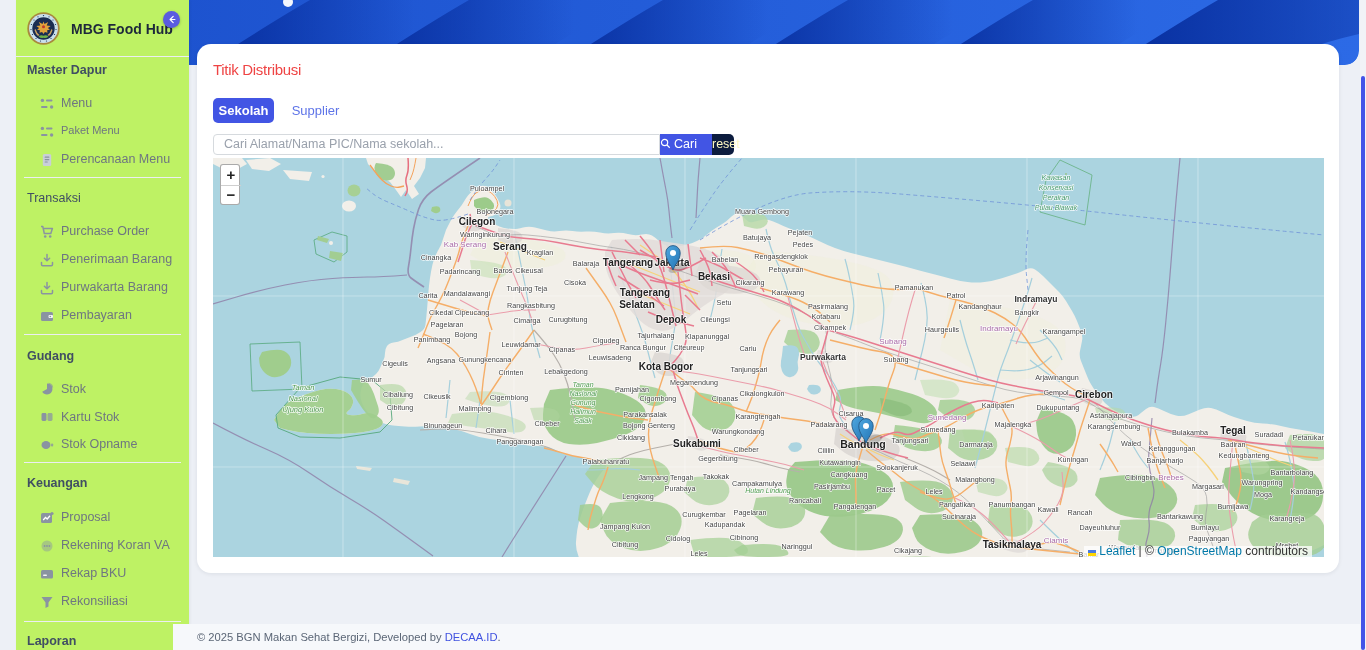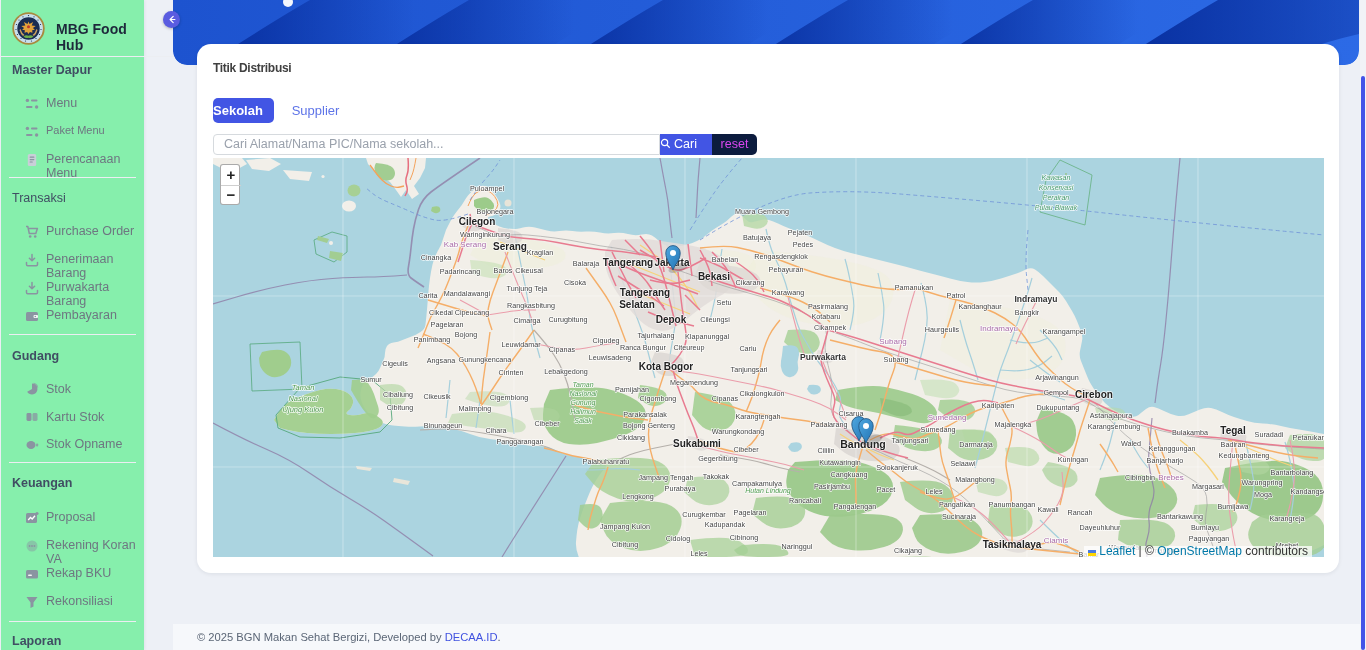--- a/index.html
+++ b/index.html
@@ -45,21 +45,21 @@
       <path d="M191,65 Q261,20 296,0 L486,0 Q381,32 361,65 Z" fill="url(#hb1)"></path>
       <path d="M385,65 Q455,20 490,0 L680,0 Q575,32 555,65 Z" fill="url(#hb2)"></path>
       <path d="M570,65 Q640,20 675,0 L865,0 Q760,32 740,65 Z" fill="url(#hb3)"></path>
       <path d="M755,65 Q825,20 860,0 L1050,0 Q945,32 925,65 Z" fill="url(#hb4)"></path>
       <path d="M940,65 Q1010,20 1045,0 L1405,0 Q1130,32 1110,65 Z" fill="url(#hb5)"></path>
       <path d="M1225,65 Q1268,32 1330,18 L1366,12 L1366,65 Z" fill="#2c67e2" opacity="0.9"></path>
       <circle cx="115" cy="2" r="5" fill="#ffffff" opacity="0.95"></circle>
     </svg>
   </div>
 
-<div style="position:absolute;left:1px;top:0;width:143px;height:650px;background:#86efac;box-shadow:1px 0 3px rgba(15,23,42,0.06)">
+<div style="position:absolute;left:16px;top:0;width:173px;height:650px;background:#bef264;box-shadow:1px 0 3px rgba(15,23,42,0.06)">
   <div style="position:absolute;left:0;top:0;width:173px;height:57px;border-bottom:1px solid #eceef2"></div>
   <div style="position:absolute;left:11px;top:12px"><svg width="33" height="33" viewBox="0 0 33 33">
 <circle cx="16.5" cy="16.5" r="16.2" fill="#a8893e"></circle>
 <circle cx="16.5" cy="16.5" r="14.4" fill="#c9dfec"></circle>
 <circle cx="16.5" cy="16.5" r="11.2" fill="#1a2c52"></circle>
 <path d="M16.5 9.5 l1 2.6 3.6-2 -1.4 3.4 4 0.4 -2.8 2.2 2 1.6 -2.8 0.6 0.4 2.4 -2.6-0.8 -1.4 2.2 -1.4-2.2 -2.6 0.8 0.4-2.4 -2.8-0.6 2-1.6 -2.8-2.2 4-0.4 -1.4-3.4 3.6 2 Z" fill="#e2a23b"></path>
 <circle cx="16.5" cy="14.8" r="1.5" fill="#c0392b"></circle>
 <path d="M8.5 17 q1.5 4.5 4 6 l-1.5 1 q-2.5-2 -3.5-6 Z" fill="#c8a060"></path>
 <path d="M24.5 17 q-1.5 4.5 -4 6 l1.5 1 q2.5-2 3.5-6 Z" fill="#c8a060"></path>
 <path d="M11.5 24.5 q2.5-2 5-0.8 q2.5-1.2 5 0.8 q-2.5 2.2 -5 1.2 q-2.5 1 -5-1.2 Z" fill="#6faf49"></path>
@@ -173,31 +173,31 @@
 <div style="position:absolute;left:8px;right:8px;top:621.0px;height:1px;background:#eceef2"></div>
 </div>
 
 <div style="position:absolute;left:163px;top:11px;width:17px;height:17px;border-radius:50%;background:#5a5ce0;box-shadow:0 1px 3px rgba(0,0,0,0.25)">
 <svg width="17" height="17" viewBox="0 0 17 17">
       <path d="M10.2 5.4 L7.1 8.5 L10.2 11.6 M7.1 8.5 H11.9" stroke="#fff" stroke-width="1.2" fill="none" stroke-linecap="round" stroke-linejoin="round"></path>
     </svg>
 </div>
 
 <div style="position:absolute;left:197px;top:44px;width:1142px;height:529px;background:#ffffff;border-radius:14px;box-shadow:0 1px 4px rgba(15,23,42,0.08)">
-  <div style="position:absolute;left:16px;top:17px;font-size:12px;font-weight:700;color:#404040;letter-spacing:-0.3px">Titik Distribusi</div>
-  <div style="position:absolute;left:16px;top:54px;width:61px;height:25px;background:#4255e4;border-radius:5px;color:#ffffff;font-size:13px;font-weight:700;line-height:25px">Sekolah</div>
+  <div style="position:absolute;left:16px;top:17px;font-size:15px;font-weight:400;color:#ef4444;letter-spacing:-0.3px">Titik Distribusi</div>
+  <div style="position:absolute;left:16px;top:54px;width:61px;height:25px;background:#4255e4;border-radius:5px;color:#ffffff;font-size:13px;font-weight:700;text-align:center;line-height:25px">Sekolah</div>
   <div style="position:absolute;left:88px;top:54px;width:61px;height:25px;color:#5e74e8;font-size:13px;font-weight:400;text-align:center;line-height:25px">Supplier</div>
   <div style="position:absolute;left:16px;top:90px;width:447px;height:21px;border:1px solid #d6dade;border-radius:4px 0 0 4px;background:#fff"></div>
   <div style="position:absolute;left:27px;top:93px;font-size:12.5px;color:#9aa1ac">Cari Alamat/Nama PIC/Nama sekolah...</div>
   <div style="position:absolute;left:463px;top:90px;width:52px;height:21px;background:#4255e4;color:#fff;font-size:12.5px;font-weight:500;line-height:21px">
     <svg width="11" height="11" viewBox="0 0 12 12" style="vertical-align:-1px;margin-right:3px">
         <circle cx="5" cy="5" r="3.4" stroke="#fff" stroke-width="1.3" fill="none"></circle>
         <line x1="7.6" y1="7.6" x2="10.6" y2="10.6" stroke="#fff" stroke-width="1.3"></line>
       </svg>Cari</div>
-  <div style="position:absolute;left:515px;top:90px;width:45px;height:21px;background:#0c1c3e;color:#d946ef;font-size:12.5px;font-weight:500;text-align:center;line-height:21px;border-radius:0 5px 5px 0">reset</div>
+  <div style="position:absolute;left:515px;top:90px;width:22px;height:21px;background:#0c1c3e;color:#fef9c3;font-size:12.5px;font-weight:500;line-height:21px;border-radius:0 5px 5px 0">reset</div>
 
   <div style="position:absolute;left:16px;top:114px;width:1111px;height:399px;overflow:hidden;background:#abd4e0">
     <svg width="1111" height="399" viewBox="0 0 1111 399" style="position:absolute;left:0;top:0">
 <defs>
 <linearGradient id="pingrad" x1="0" y1="0" x2="1" y2="1">
 <stop offset="0" stop-color="#4fa8e0"></stop>
             <stop offset="1" stop-color="#2273b4"></stop>
 </linearGradient>
 </defs>
 <rect x="0" y="0" width="1111" height="399" fill="#abd4e0"></rect>

